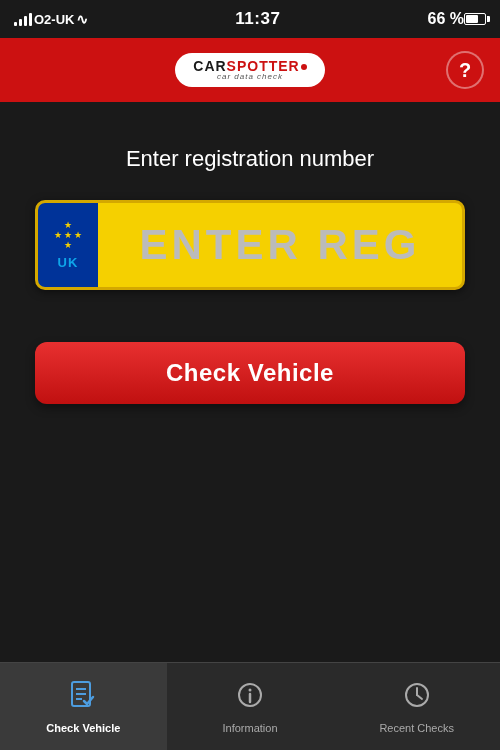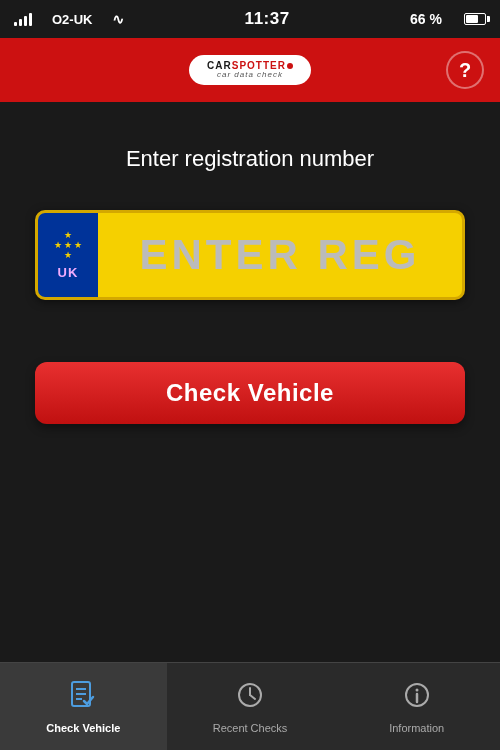--- a/index.html
+++ b/index.html
@@ -22,21 +22,21 @@
       align-items: center;
       justify-content: space-between;
       padding: 0 14px;
       color: white;
       font-size: 13px;
       font-weight: 600;
     }
     .status-left {
       display: flex;
       align-items: center;
-      gap: 20px;
+      gap: 2px;
       font-size: 13px;
     }
     .signal-bars {
       display: flex;
       align-items: flex-end;
       gap: 2px;
       height: 14px;
     }
     .signal-bar {
       width: 3px;
@@ -47,22 +47,22 @@
       font-size: 14px;
     }
     .status-center {
       font-size: 17px;
       font-weight: 600;
       letter-spacing: 0.5px;
     }
     .status-right {
       display: flex;
       align-items: center;
-      gap: 22px;
-      font-size: 14px;
+      gap: 0;
+      font-size: 16px;
     }
     .battery {
       display: flex;
       align-items: center;
       gap: 3px;
     }
     .battery-icon {
       width: 22px;
       height: 12px;
       border: 1.5px solid white;
@@ -103,21 +103,21 @@
     .logo-container {
       background: white;
       border-radius: 28px;
       padding: 6px 18px;
       display: flex;
       flex-direction: column;
       align-items: center;
       line-height: 1;
     }
     .logo-top {
-      font-size: 10px;
+      font-size: 14px;
       font-weight: 900;
       color: #1a1a1a;
       letter-spacing: 1px;
       text-transform: uppercase;
     }
     .logo-top span {
       color: #cc1111;
     }
     .logo-bottom {
       font-size: 8px;
@@ -154,21 +154,20 @@
     }
 
     
     .main-content {
       width: 100%;
       background: #1a1a1a;
       padding: 0 30px;
       display: flex;
       flex-direction: column;
       align-items: center;
-      gap: 10px;
     }
 
     .registration-title {
       color: white;
       font-size: 22px;
       font-weight: 400;
       text-align: center;
       margin-top: 44px;
       margin-bottom: 28px;
     }
@@ -205,21 +204,21 @@
     }
     .eu-star {
       display: flex;
       align-items: center;
       justify-content: center;
       color: #f5d000;
       font-size: 9px;
       line-height: 1;
     }
     .plate-uk-text {
-      color: #f0abfc;
+      color: #0ea5e9;
       font-size: 13px;
       font-weight: 900;
       letter-spacing: 1px;
     }
     .plate-input-area {
       flex: 1;
       display: flex;
       align-items: center;
       justify-content: center;
       padding: 0 2px;
@@ -396,30 +395,30 @@
         <polyline points="16,21 19,24 25,17" fill="none" stroke="#4d9de0" stroke-width="2.5" stroke-linecap="round" stroke-linejoin="round"></polyline>
       </svg>
     </div>
     <span class="tab-label">Check Vehicle</span>
   </div>
 
   <div class="tab-item">
     <div class="tab-icon">
       <svg width="30" height="30" viewBox="0 0 30 30">
         <circle cx="15" cy="15" r="11" fill="none" stroke="#aaa" stroke-width="2"></circle>
-        <line x1="15" y1="8" x2="15" y2="15" stroke="#aaa" stroke-width="2" stroke-linecap="round"></line>
-        <line x1="15" y1="15" x2="20" y2="19" stroke="#aaa" stroke-width="2" stroke-linecap="round"></line>
+        <circle cx="15" cy="10" r="1.5" fill="#aaa"></circle>
+        <line x1="15" y1="14" x2="15" y2="22" stroke="#aaa" stroke-width="2.5" stroke-linecap="round"></line>
       </svg>
     </div>
-    <span class="tab-label">Recent Checks</span>
+    <span class="tab-label">Information</span>
   </div>
 
   <div class="tab-item">
     <div class="tab-icon">
       <svg width="30" height="30" viewBox="0 0 30 30">
         <circle cx="15" cy="15" r="11" fill="none" stroke="#aaa" stroke-width="2"></circle>
-        <circle cx="15" cy="10" r="1.5" fill="#aaa"></circle>
-        <line x1="15" y1="14" x2="15" y2="22" stroke="#aaa" stroke-width="2.5" stroke-linecap="round"></line>
+        <line x1="15" y1="8" x2="15" y2="15" stroke="#aaa" stroke-width="2" stroke-linecap="round"></line>
+        <line x1="15" y1="15" x2="20" y2="19" stroke="#aaa" stroke-width="2" stroke-linecap="round"></line>
       </svg>
     </div>
-    <span class="tab-label">Information</span>
+    <span class="tab-label">Recent Checks</span>
   </div>
 </div>
 
 </body></html>

